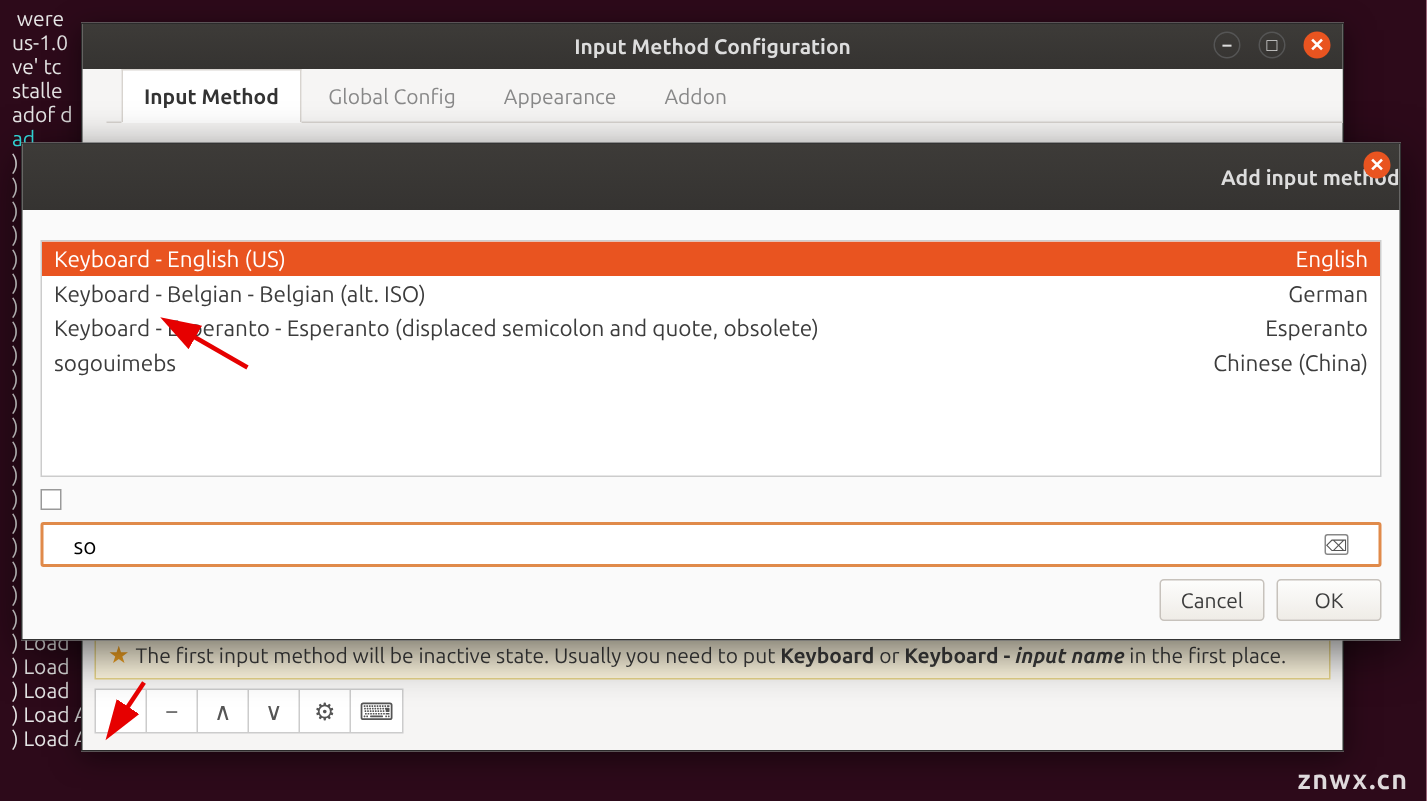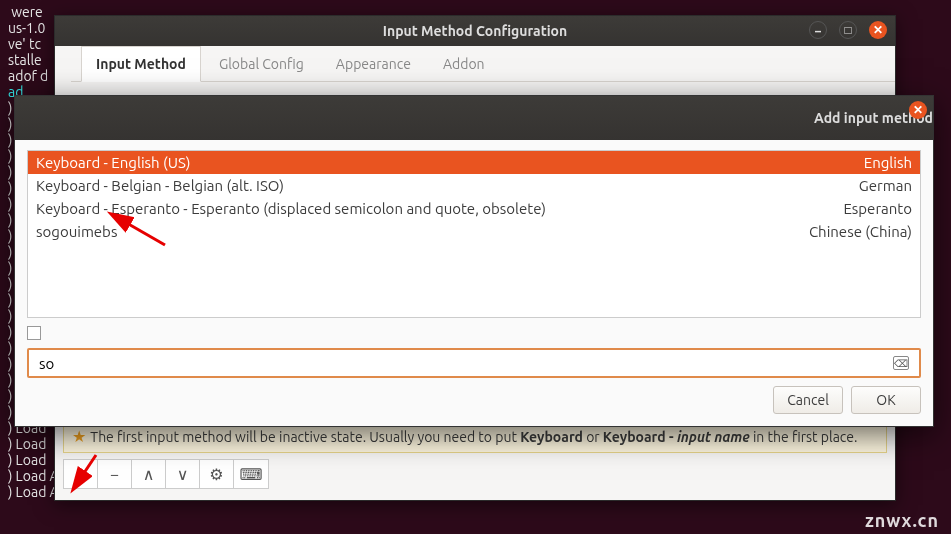--- a/index.html
+++ b/index.html
@@ -25,26 +25,26 @@
 .hint-row .star { color: #f0a020; font-size: 16px; }
 .toolbar-bot { display: flex; border: 1px solid #ccc; width: fit-content; }
 .tbtn { width: 34px; height: 28px; border-right: 1px solid #ccc; display: flex; align-items: center; justify-content: center; cursor: pointer; font-size: 16px; color: #555; background: #fff; }
 .tbtn:last-child { border-right: none; }
 
 
 .win-dialog { position: absolute; left: 14px; top: 95px; width: 920px; height: 332px; background: #fafafa; border: 1px solid #333; box-shadow: 0 8px 30px rgba(0,0,0,.6); display: flex; flex-direction: column; }
 .dlg-title { height: 44px; background: linear-gradient(#3d3b38,#353331); color: #ddd; display: flex; align-items: center; justify-content: flex-end; font-weight: bold; font-size: 14px; position: relative; }
 .dlg-title .winbtn.close { position: absolute; right: 6px; top: 5px; }
 .dlg-body { flex: 1; padding: 10px 12px 12px 12px; display: flex; flex-direction: column; gap: 8px; }
-.listbox { border: 1px solid #ccc; background: #fff; flex: 1; overflow: auto; }
+.listbox { border: 1px solid #ccc; background: #fff; flex: 1; overflow: auto; margin-top: 10px; }
 .list-row { display: flex; justify-content: space-between; padding: 3px 8px; font-size: 15px; cursor: pointer; }
 .list-row.selected { background: #e95420; color: #fff; }
 .chk-row { display: flex; align-items: center; gap: 6px; }
 .chk { width: 14px; height: 14px; border: 1px solid #999; background: #fff; }
-.search { border: 2px solid #e08a4a; background: #fff; height: 30px; display: flex; align-items: center; padding: 0 10px; border-radius: 2px; }
+.search { border: 2px solid #e08a4a; background: #fff; height: 30px; display: flex; align-items: center; padding: 0 20px; border-radius: 2px; }
 .search input { border: none; outline: none; flex: 1; font-size: 15px; font-family: inherit; }
 .clear-x { width: 16px; height: 14px; border: 1px solid #888; border-radius: 2px; display: flex; align-items: center; justify-content: center; font-size: 10px; color: #555; cursor: pointer; }
 .dlg-btns { display: flex; justify-content: flex-end; gap: 8px; }
 .dbtn { min-width: 70px; height: 28px; border: 1px solid #c7c2bc; background: linear-gradient(#fdfdfc,#efece7); border-radius: 3px; display: flex; align-items: center; justify-content: center; cursor: pointer; font-size: 14px; }
 
 .watermark { position: absolute; right: 12px; bottom: 4px; color: rgba(255,255,255,.85); font-weight: bold; font-size: 18px; letter-spacing: 1px; }
 </style>
 </head>
 <body>
 

